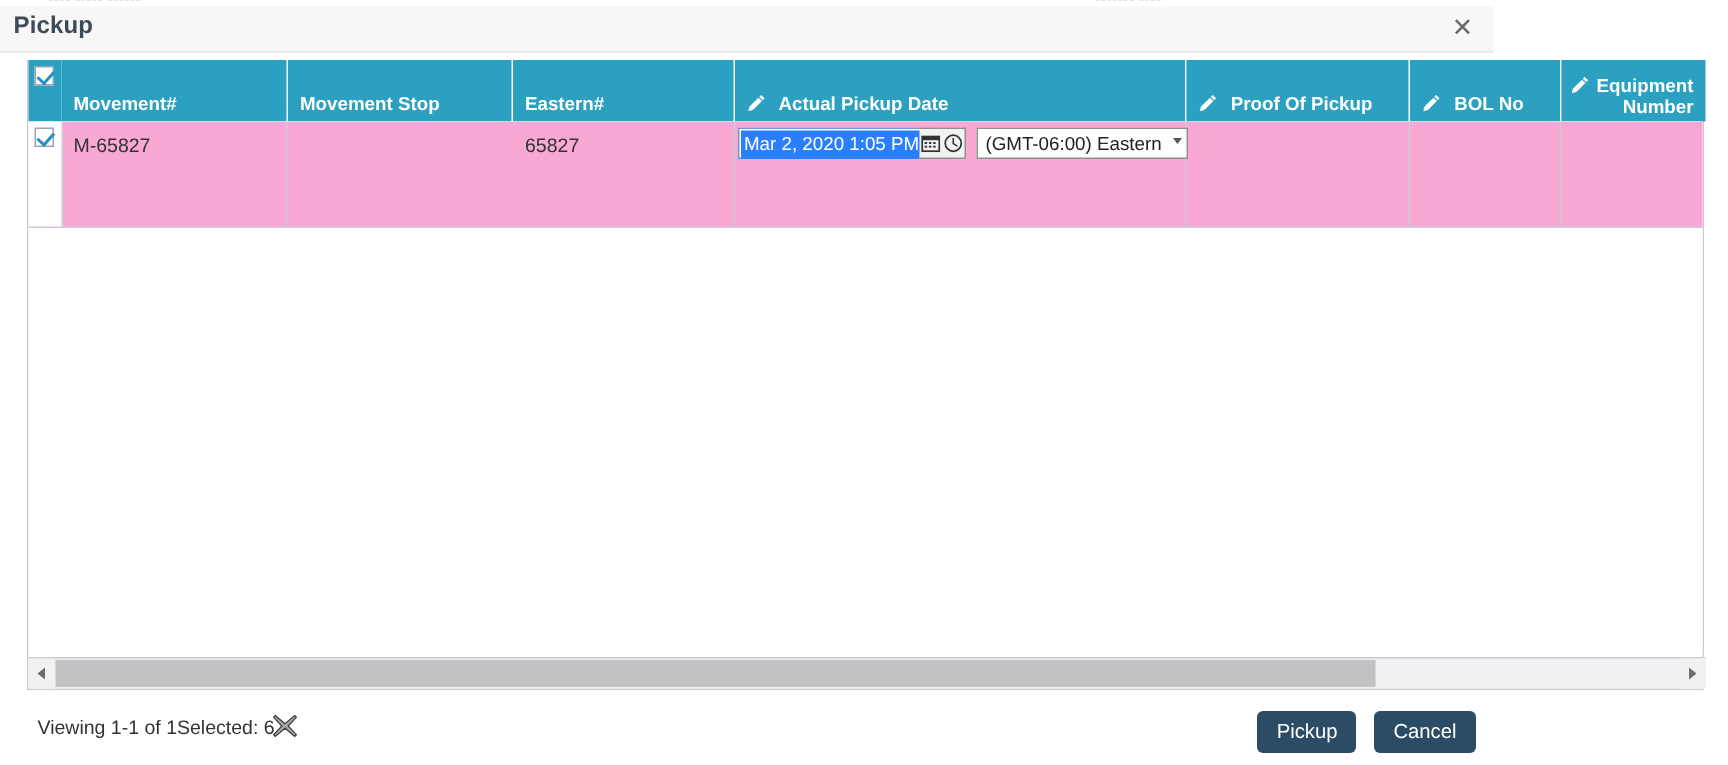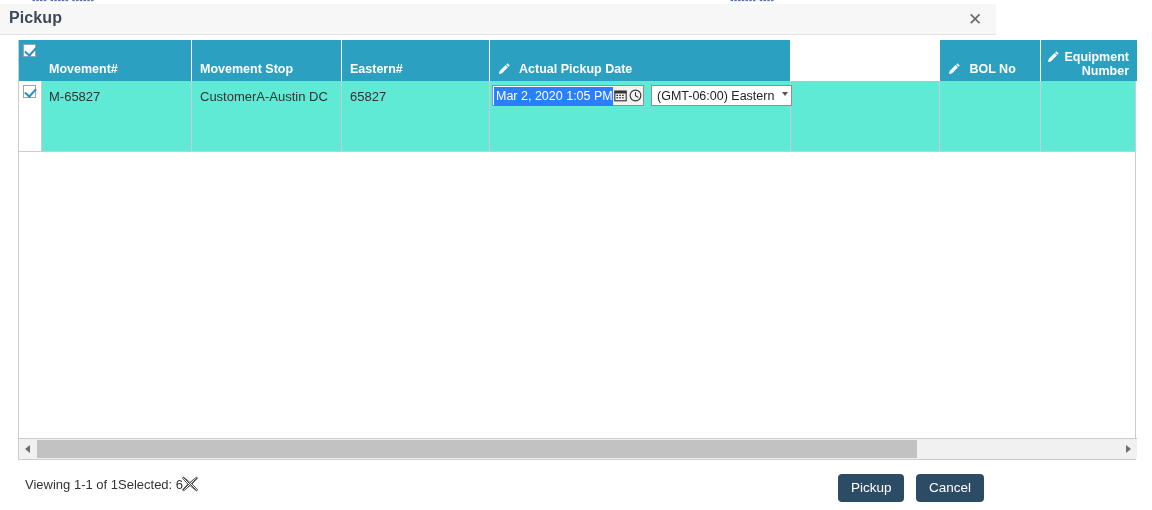--- a/index.html
+++ b/index.html
@@ -84,21 +84,21 @@
   }
   .chk:after{
     content:"";position:absolute;left:3px;top:0px;width:5px;height:9px;
     border:solid #2a8fc4;border-width:0 2px 2px 0;transform:rotate(42deg);
   }
   #hcell-select .chk{position:absolute;left:4px;top:4px;}
 
   #grid-body{position:relative;height:356px;background:#ffffff;overflow:hidden;}
   #row1{
     position:absolute;left:0;top:0;width:1118px;height:70px;
-    background:#5eead4;border-bottom:1px solid #c9ccd6;
+    background:#f9a8d4;border-bottom:1px solid #c9ccd6;
   }
   #row1 .rsel{
     position:absolute;left:0;top:0;width:22px;height:70px;
     background:#ffffff;border-right:1px solid #c9ccd6;
   }
   #row1 .rsel .chk{position:absolute;left:4px;top:4px;}
   .dcell{
     position:absolute;top:0;height:70px;box-sizing:border-box;
     border-right:1px solid #c9ccd6;
     font-size:13px;color:#333;
@@ -224,20 +224,30 @@
         <span class="htext">
           <svg class="pencil" width="13" height="13" viewBox="0 0 16 16">
             <path d="M11.6 1.6l2.8 2.8-1.5 1.5-2.8-2.8z" fill="#ffffff"></path>
             <path d="M9.4 3.8l2.8 2.8-7.1 7.1-3.3.5.5-3.3z" fill="#ffffff"></path>
             <path d="M1.8 11.6l2.6 2.6-3.3.7z" fill="#e8f6fa"></path>
           </svg>
           <span>Actual Pickup Date</span>
         </span>
       </div>
 
+      <div class="hcell" style="left:772px;width:149px;">
+        <span class="htext">
+          <svg class="pencil" width="13" height="13" viewBox="0 0 16 16">
+            <path d="M11.6 1.6l2.8 2.8-1.5 1.5-2.8-2.8z" fill="#ffffff"></path>
+            <path d="M9.4 3.8l2.8 2.8-7.1 7.1-3.3.5.5-3.3z" fill="#ffffff"></path>
+            <path d="M1.8 11.6l2.6 2.6-3.3.7z" fill="#e8f6fa"></path>
+          </svg>
+          <span>Proof Of Pickup</span>
+        </span>
+      </div>
 
       <div class="hcell" style="left:921px;width:101px;text-align:right;">
         <span class="htext">
           <svg class="pencil" width="13" height="13" viewBox="0 0 16 16">
             <path d="M11.6 1.6l2.8 2.8-1.5 1.5-2.8-2.8z" fill="#ffffff"></path>
             <path d="M9.4 3.8l2.8 2.8-7.1 7.1-3.3.5.5-3.3z" fill="#ffffff"></path>
             <path d="M1.8 11.6l2.6 2.6-3.3.7z" fill="#e8f6fa"></path>
           </svg>
           <span>BOL No</span>
         </span>
@@ -258,23 +268,20 @@
       <div id="row1">
 
         <div class="rsel">
           <div class="chk"></div>
         </div>
 
         <div class="dcell" style="left:22px;width:151px;">
           <span class="dtext">M-65827</span>
         </div>
 
-        <div class="dcell" style="left:173px;width:150px;">
-          <span class="dtext">CustomerA-Austin DC</span>
-        </div>
 
         <div class="dcell" style="left:323px;width:148px;">
           <span class="dtext">65827</span>
         </div>
 
         <div class="dcell" style="left:471px;width:301px;">
           <div id="date-editor">
             <div id="date-input">
               <span id="date-value">Mar 2, 2020 1:05 PM</span>
             </div>

